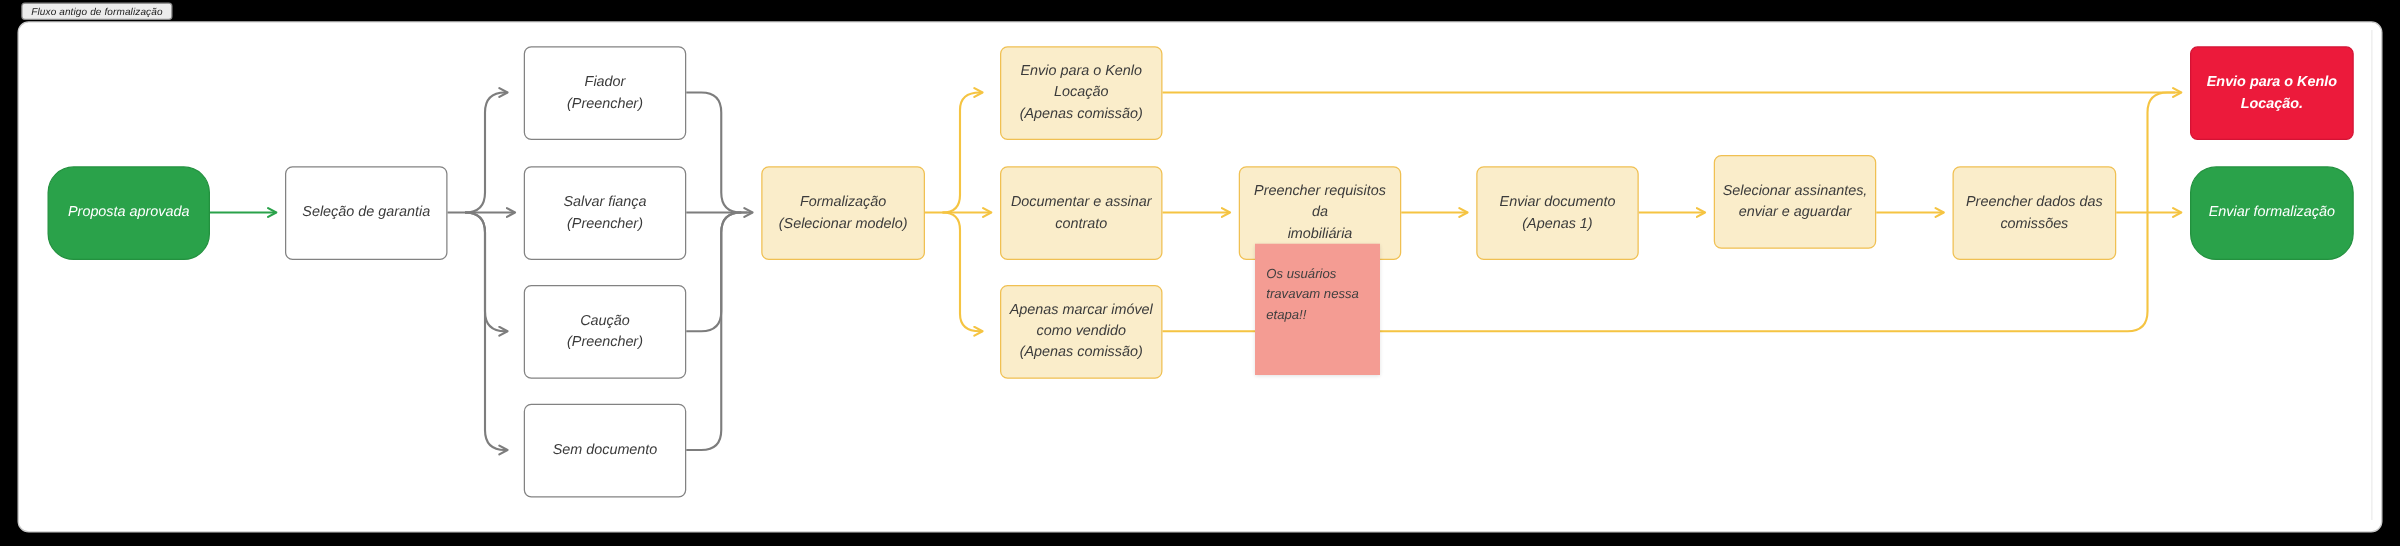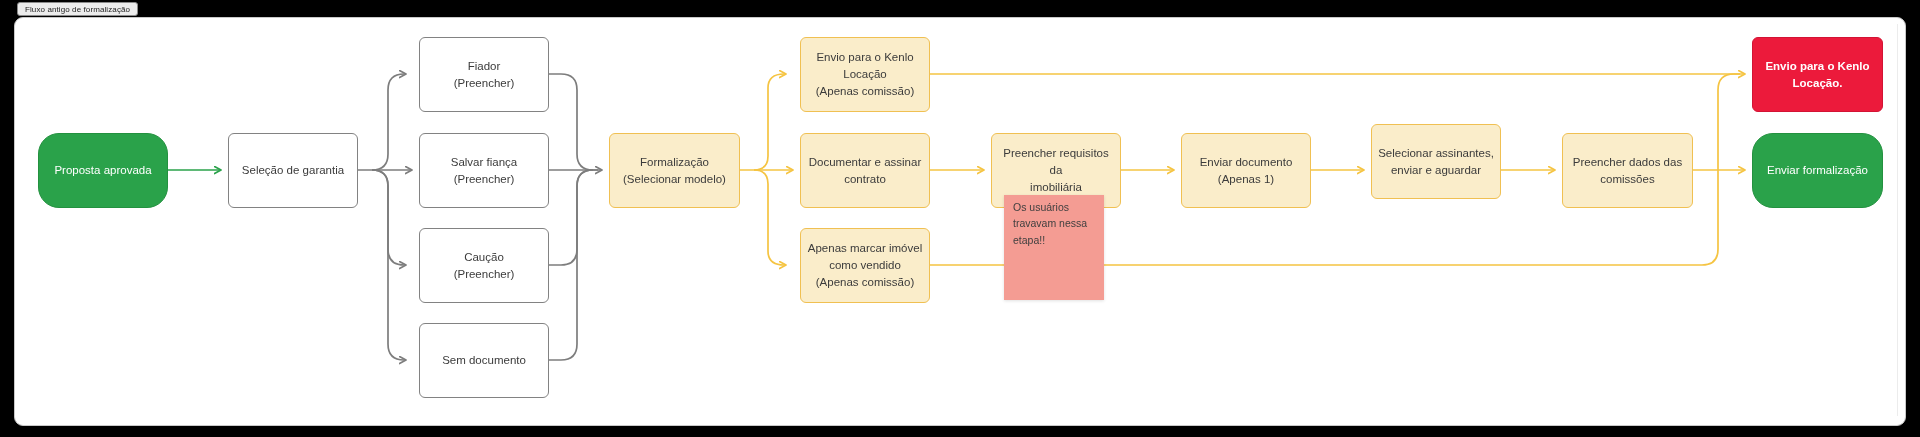--- a/index.html
+++ b/index.html
@@ -5,21 +5,21 @@
   :root{
     --canvas-bg:#ffffff; --frame-bg:#000000;
     --gray-line:#7d7d7d; --gray-border:#828282; --text-dark:#3b3b3b;
     --yellow-fill:#faedca; --yellow-border:#f0c052; --yellow-line:#f5c442;
     --green-fill:#2aa24a; --green-border:#23913f; --green-line:#2aa24a;
     --red-fill:#ec1a3b; --red-border:#d31334; --sticky-fill:#f49c93;
   }
   *{box-sizing:border-box;margin:0;padding:0}
   html,body{width:1920px;height:437px;overflow:hidden;background:var(--frame-bg);
     font-family:"Liberation Sans",sans-serif;}
-  .stage{position:relative;width:1760px;height:437px;background:var(--frame-bg);}
+  .stage{position:relative;width:1760px;height:437px;background:var(--frame-bg);font-style:italic;}
   .canvas{position:absolute;left:14px;top:17px;width:1892px;height:409px;
     background:var(--canvas-bg);border:1px solid #c9c9c9;border-radius:9px;}
   .scroll-edge{position:absolute;left:1897px;top:24px;width:1px;height:392px;background:#ececec;}
   .tab{position:absolute;left:17px;top:2px;height:14px;display:inline-flex;align-items:center;
     padding:0 7px;background:#ececec;border:1px solid #8a8a8a;border-radius:3px;
     font-size:8px;color:#1c1c1c;letter-spacing:.1px;z-index:30;}
   .tab-notch{position:absolute;left:130px;top:3px;width:7px;height:11px;background:#b3b3b3;
     border-radius:2px;transform:skewX(-8deg);z-index:29;}
   svg.wires{position:absolute;left:0;top:0;width:1920px;height:437px;z-index:5;}
   svg.wires path{fill:none;stroke-width:1.7px;}
@@ -27,21 +27,21 @@
   .mk{fill:none;stroke-width:1.7px;stroke-linecap:round;stroke-linejoin:round}
   .mk-gray{stroke:var(--gray-line)} .mk-yellow{stroke:var(--yellow-line)} .mk-green{stroke:var(--green-line)}
   .node{position:absolute;z-index:10;border-radius:6px;border:1.5px solid;
     display:flex;align-items:center;justify-content:center;text-align:center;
     font-size:11.5px;line-height:1.45;white-space:pre-line;color:var(--text-dark);padding:4px;}
   .n-gray{background:#fff;border-color:var(--gray-border);}
   .n-yellow{background:var(--yellow-fill);border-color:var(--yellow-border);}
   .n-green{background:var(--green-fill);border-color:var(--green-border);color:#fff;border-radius:21px;}
   .n-red{background:var(--red-fill);border-color:var(--red-border);color:#fff;font-weight:bold;}
   .sticky{position:absolute;z-index:20;background:var(--sticky-fill);
-    padding:4px 9px;font-size:10.5px;line-height:1.55;color:#3f3f3f;white-space:pre-line;
+    padding:16px 9px;font-size:10.5px;line-height:1.55;color:#3f3f3f;white-space:pre-line;
     box-shadow:0 1px 3px rgba(0,0,0,.12);}
 </style>
 </head>
 <body>
 
 <div class="stage">
 
   <div class="tab">Fluxo antigo de formalização</div>
   <div class="tab-notch"></div>
 

